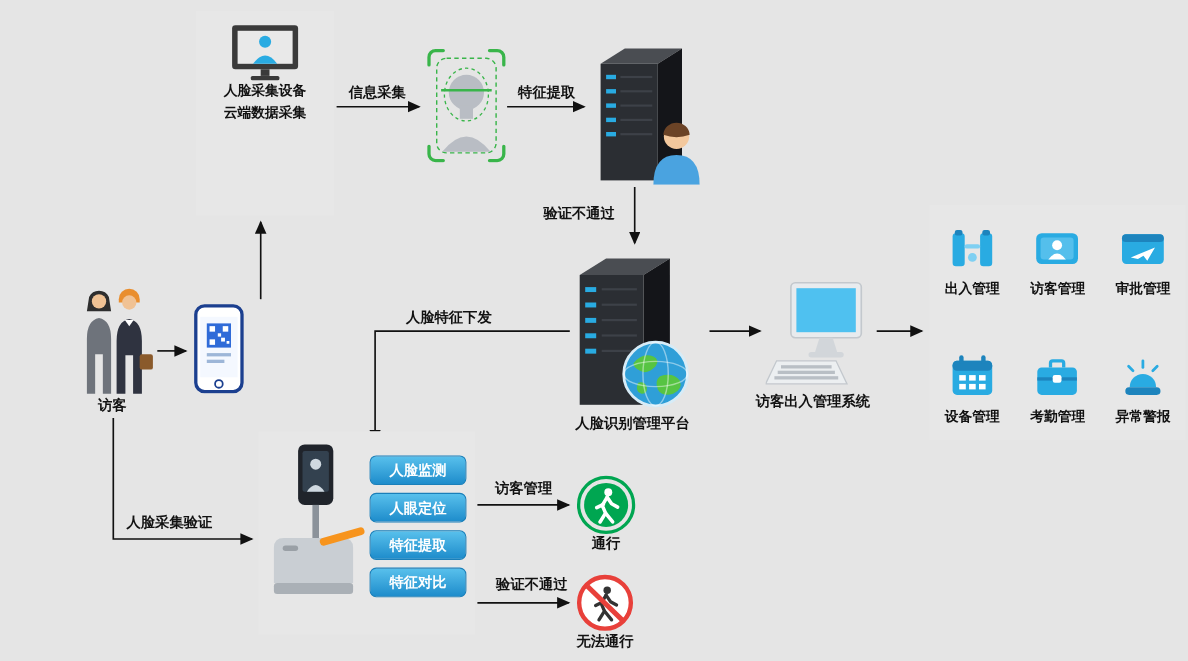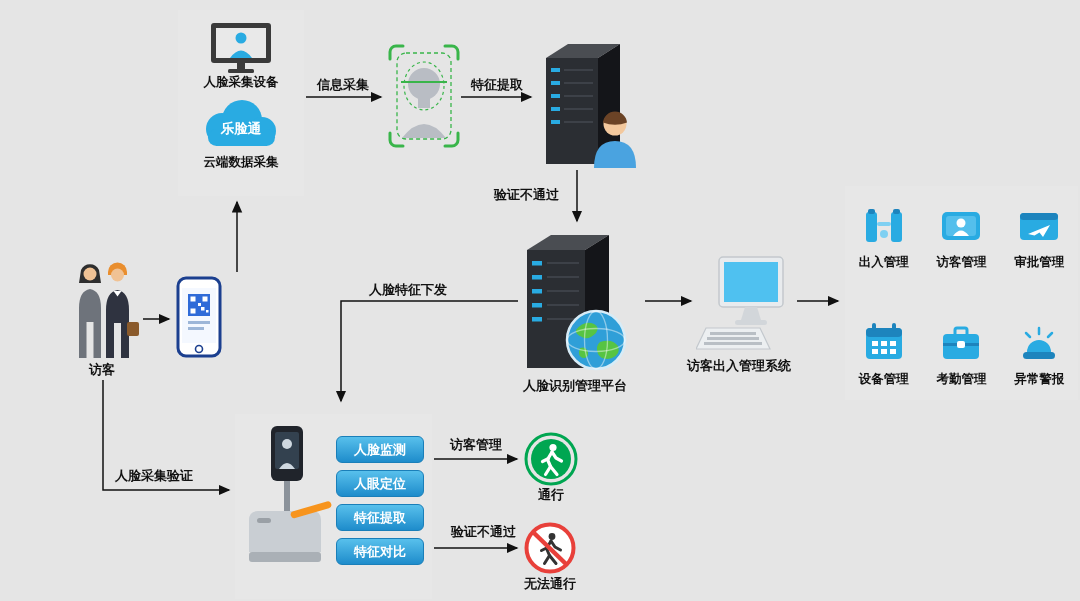--- a/index.html
+++ b/index.html
@@ -22,21 +22,21 @@
   #arrows{left:0;top:0;pointer-events:none;}
 
   
   .edge-lbl{position:absolute;}
 
   
   #modules-box{left:845px;top:186px;width:233px;height:214px;display:grid;grid-template-columns:repeat(3,1fr);grid-auto-rows:auto;row-gap:38px;padding-top:18px;box-sizing:border-box;justify-items:center;}
   .module-cell{display:flex;flex-direction:column;align-items:center;gap:6px;}
 
   
-  #gate-box{left:235px;top:414px;width:197px;height:185px;box-sizing:border-box;}
+  #gate-box{left:235px;top:392px;width:197px;height:185px;box-sizing:border-box;}
   #gate-device{position:absolute;left:6px;top:10px;}
   #gate-steps{position:absolute;right:8px;top:22px;display:flex;flex-direction:column;gap:7px;}
   .step-btn{width:88px;height:27px;border-radius:6px;background:linear-gradient(180deg,#58c0ec 0%,#1e8ccb 100%);border:1px solid #1a7fb9;color:#fff;font-size:13px;font-weight:700;display:flex;align-items:center;justify-content:center;box-sizing:border-box;}
 </style>
 </head>
 <body>
 
 <div id="canvas">
 
   <svg id="arrows" class="abs" width="1080" height="601">
@@ -63,29 +63,20 @@
   <div id="capture-box" class="abs gray-box">
     <svg width="64" height="52" viewBox="0 0 64 52">
       <rect x="2" y="1" width="60" height="40" rx="3" fill="#3a3a3a"></rect>
       <rect x="7" y="6" width="50" height="30" fill="#e9e9e9"></rect>
       <circle cx="32" cy="16" r="5.5" fill="#29abe2"></circle>
       <path d="M21,36 q11,-15 22,0 z" fill="#29abe2"></path>
       <rect x="28" y="41" width="8" height="6" fill="#3a3a3a"></rect>
       <rect x="19" y="47" width="26" height="4" rx="1.5" fill="#3a3a3a"></rect>
     </svg>
     <div class="lbl">人脸采集设备</div>
-    <div id="cloud-wrap">
-      <svg width="92" height="54" viewBox="0 0 92 54">
-        <circle cx="27" cy="33" r="16" fill="#29abe2"></circle>
-        <circle cx="47" cy="24" r="20" fill="#29abe2"></circle>
-        <circle cx="67" cy="35" r="14" fill="#29abe2"></circle>
-        <rect x="13" y="33" width="67" height="17" rx="8.5" fill="#29abe2"></rect>
-      </svg>
-      <div id="cloud-text">乐脸通</div>
-    </div>
     <div class="lbl" style="margin-top:4px;">云端数据采集</div>
   </div>
 
   <svg class="abs" style="left:388px;top:44px;" width="72" height="104" viewBox="0 0 72 104">
     <rect x="9" y="9" width="54" height="86" rx="9" fill="none" stroke="#39b54a" stroke-width="1.3" stroke-dasharray="4 3"></rect>
     <g stroke="#39b54a" stroke-width="3" fill="none" stroke-linecap="round">
       <path d="M2,15 V8 a6,6 0 0 1 6,-6 h7"></path>
       <path d="M57,2 h7 a6,6 0 0 1 6,6 v7"></path>
       <path d="M70,89 v7 a6,6 0 0 1 -6,6 h-7"></path>
       <path d="M15,102 h-7 a6,6 0 0 1 -6,-6 v-7"></path>

